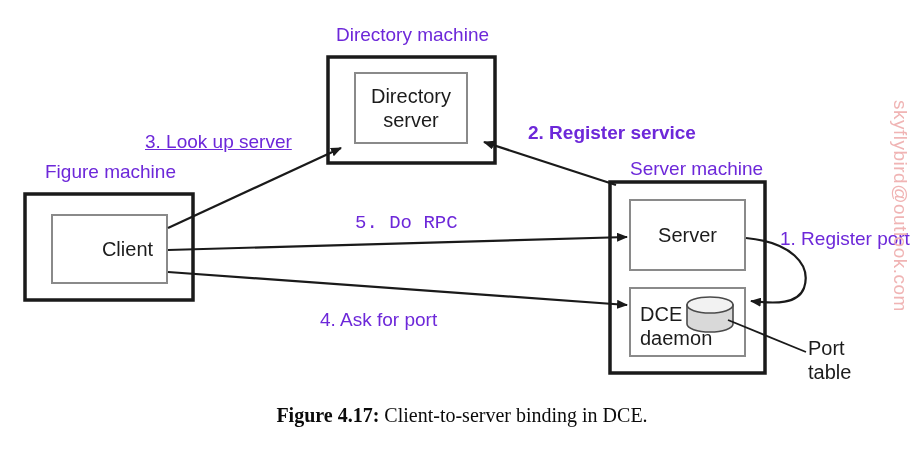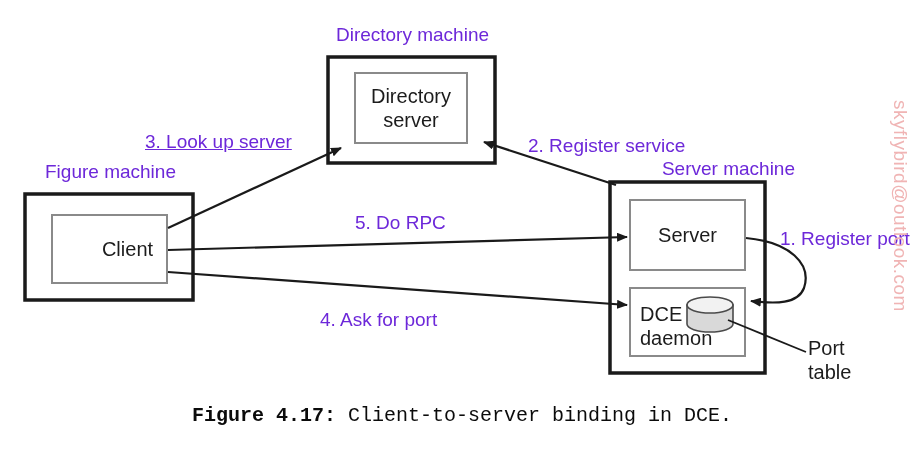--- a/index.html
+++ b/index.html
@@ -41,21 +41,21 @@
     color: #1c1c1c;
     line-height: 24px;
     pointer-events: none;
   }
   .caption {
     position: absolute;
     left: 0;
     top: 404px;
     width: 924px;
     text-align: center;
-    font-family: Liberation Mono, monospace;
+    font-family: Liberation Serif, serif;
     font-size: 20px;
     color: #0b0b0b;
   }
   .caption b { font-weight: bold; }
   .watermark {
     position: absolute;
     left: 889px;
     top: 100px;
     font-family: "Liberation Sans", sans-serif;
     font-size: 19px;
@@ -109,44 +109,44 @@
 
     <path d="M746,238 C790,242 812,264 804,288 C798,304 776,304 751,301" fill="none" stroke="#1a1a1a" stroke-width="2.2" marker-end="url(#arrowhead)"></path>
 
     <line x1="728" y1="320" x2="806" y2="352" stroke="#1a1a1a" stroke-width="1.8"></line>
   </svg>
 
   <div class="lbl" style="left:330px; top:24px; width:165px; text-align:center;">Directory machine</div>
 
   <div class="lbl" style="left:45px; top:161px; width:165px; text-align:left;">Figure machine</div>
 
-  <div class="lbl" style="left:630px; top:158px; width:165px; text-align:right;">Server machine</div>
+  <div class="lbl" style="left:630px; top:158px; width:165px; text-align:left;">Server machine</div>
 
   <div class="box-label" style="left:355px; top:73px; width:112px; height:70px; white-space:pre-line;">Directory
 server</div>
 
   <div class="box-label" style="left:52px; top:215px; width:115px; height:68px;margin-left:18px;">Client</div>
 
   <div class="box-label" style="left:630px; top:200px; width:115px; height:70px;">Server</div>
 
   <div class="box-label" style="left:808px; top:336px; width:80px; height:48px; white-space:pre-line; justify-content:flex-start; align-items:flex-start; text-align:left;">Port
 table</div>
 
   <div class="box-label" style="left:640px; top:296px; width:60px; height:60px; white-space:pre-line; justify-content:flex-start; text-align:left;">DCE
 daemon</div>
 
   <div class="lbl" style="left:780px; top:228px;">1. Register port</div>
 
-  <div class="lbl" style="left:528px; top:135px;">2. Register service</div>
+  <div class="lbl" style="left:528px; top:122px;font-weight:bold;">2. Register service</div>
 
   <div class="lbl" style="left:145px; top:131px;text-decoration:underline;">3. Look up server</div>
 
   <div class="lbl" style="left:320px; top:309px;">4. Ask for port</div>
 
-  <div class="lbl" style="left:355px; top:212px;">5. Do RPC</div>
+  <div class="lbl" style="left:355px; top:212px;font-family:Liberation Mono, monospace;">5. Do RPC</div>
 
   <div class="watermark">skyflybird@outlook.com</div>
 
   <div class="caption">
     <b>Figure 4.17:</b><span> Client-to-server binding in DCE.</span>
   </div>
 
 </div>
 
 </body></html>

